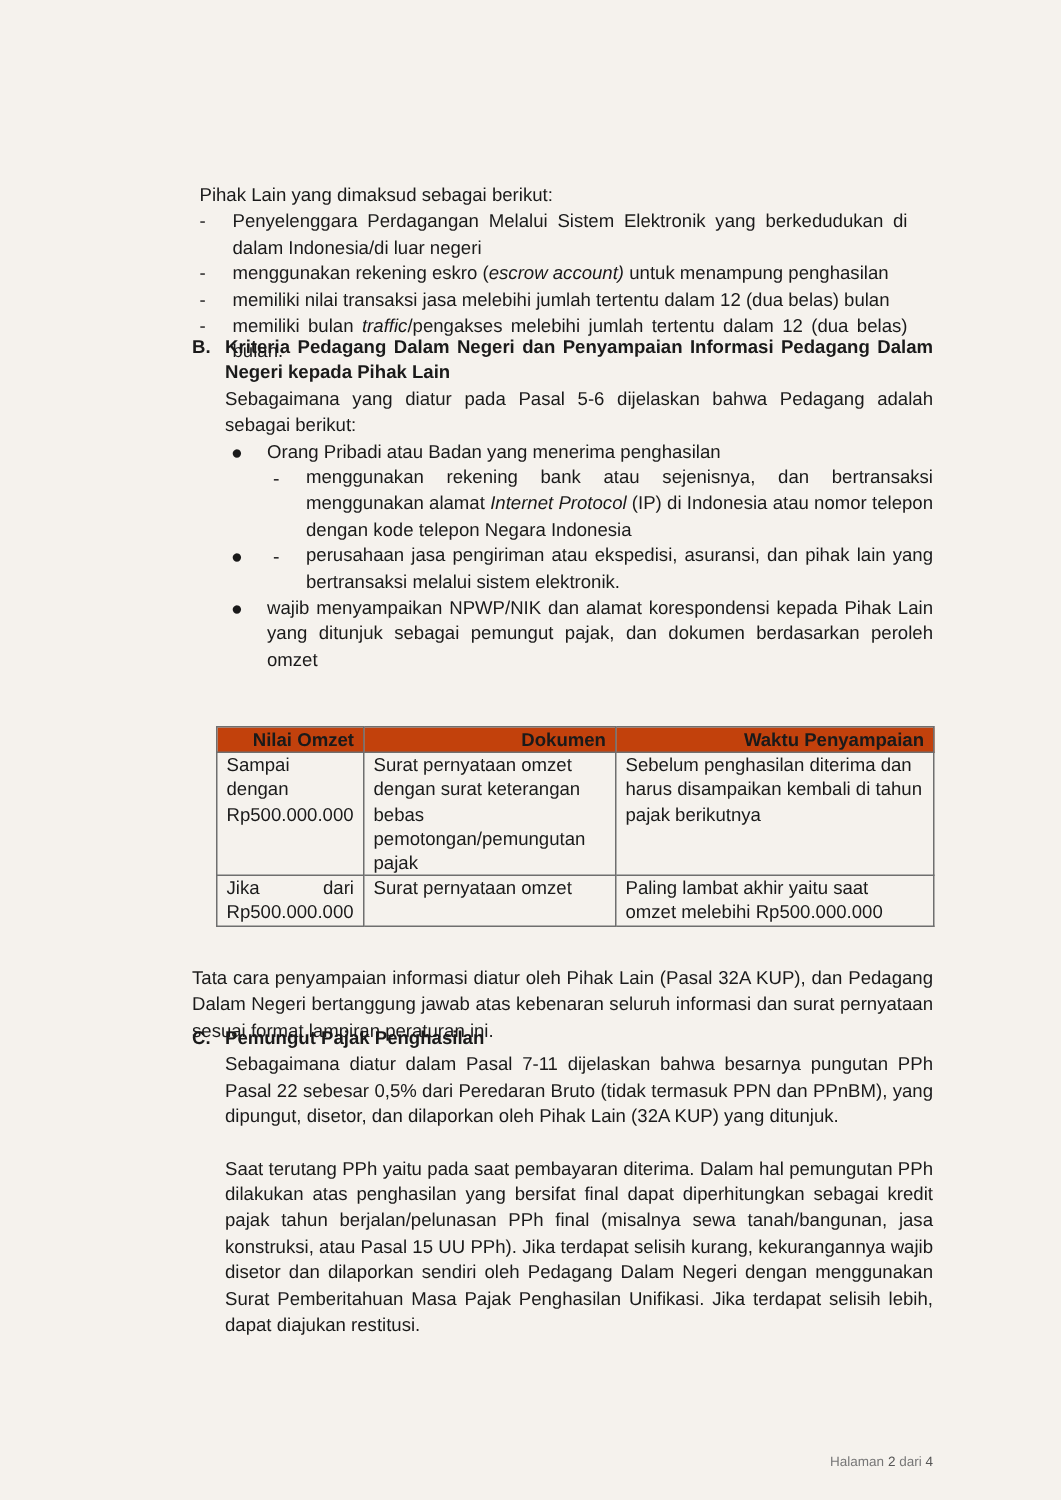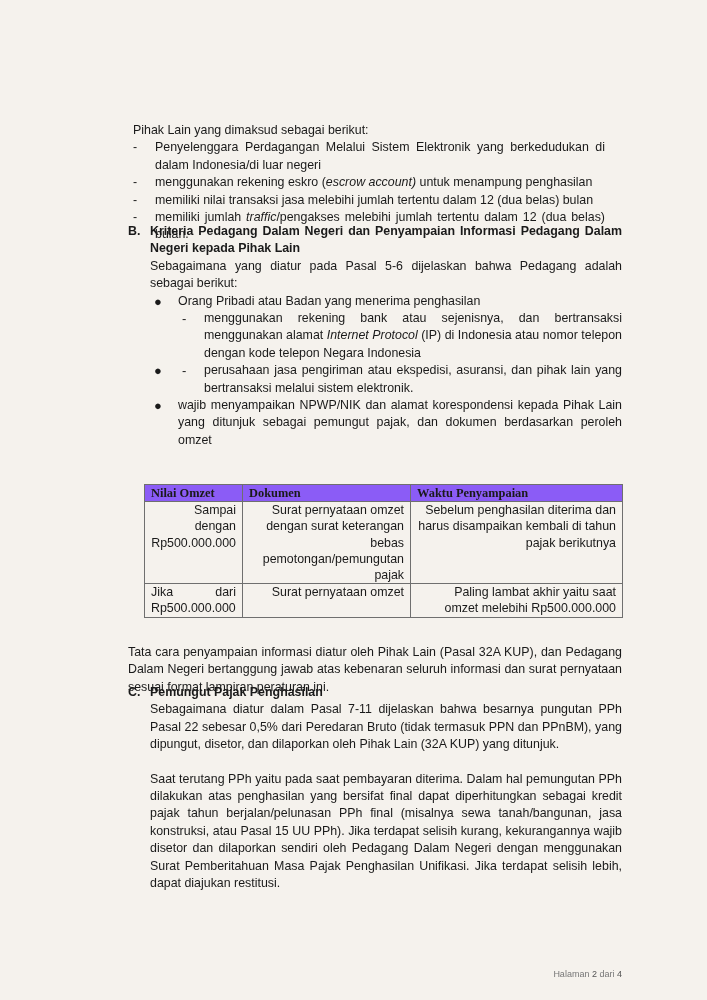--- a/index.html
+++ b/index.html
@@ -18,22 +18,22 @@
     p { margin: 0; }
     .just { text-align: justify; }
     b, strong { font-weight: normal; }
     .dash-item { position: relative; padding-left: 22px; }
     .dash-item .mark { position: absolute; left: 0; top: 0; }
     .bullet-item { position: relative; padding-left: 28px; }
     .bullet-item .mark { position: absolute; left: 4px; top: 0; font-size: 13px; }
     .sec-head { position: relative; padding-left: 22px; font-weight: bold; }
     .sec-head .letter { position: absolute; left: 0; top: 0; }
     table { border-collapse: collapse; width: 100%; table-layout: fixed; }
-    th, td { border: 1px solid #6f6f6f; padding: 0 6px; vertical-align: top; font-size: 12.4px; line-height: 16.2px; text-align: right; }
-    th { background: #8b5cf6; text-align: left; font-weight: bold; font-family: Liberation Serif, serif; }
+    th, td { border: 1px solid #6f6f6f; padding: 0 6px; vertical-align: top; font-size: 12.4px; line-height: 16.2px; text-align: left; }
+    th { background: #c2410c; text-align: right; font-weight: bold; }
     .footer { position: absolute; right: 85px; top: 966px; font-size: 9px; color: #777; text-align: right; }
     .footer b { color: #555; }
   </style>
 </head>
 <body>
 
 <div class="page">
 
   <div class="block" style="left:133px; top:86px; width:472px;margin-top:36px;">
     <p>Pihak Lain yang dimaksud sebagai berikut:</p>
@@ -44,21 +44,21 @@
     <div class="dash-item">
       <span class="mark">-</span>
       <p><span>menggunakan rekening eskro (</span><i>escrow account)</i><span> untuk menampung penghasilan</span></p>
     </div>
     <div class="dash-item">
       <span class="mark">-</span>
       <p>memiliki nilai transaksi jasa melebihi jumlah tertentu dalam 12 (dua belas) bulan</p>
     </div>
     <div class="dash-item">
       <span class="mark">-</span>
-      <p class="just"><span>memiliki jumlah </span><i>traffic</i><span>/pengakses melebihi jumlah tertentu dalam 12 (dua belas) bulan.</span></p>
+      <p class="just"><span>memiliki bulan </span><i>traffic</i><span>/pengakses melebihi jumlah tertentu dalam 12 (dua belas) bulan.</span></p>
     </div>
   </div>
 
   <div class="block" style="left:128px; top:223px; width:494px;">
     <div class="sec-head just">
       <span class="letter">B.</span>
       <span>Kriteria Pedagang Dalam Negeri dan Penyampaian Informasi Pedagang Dalam Negeri kepada Pihak Lain</span>
     </div>
     <div style="padding-left:22px;">
       <p class="just"><span>Sebagaimana yang diatur pada </span><b>Pasal 5-6</b><span> dijelaskan bahwa Pedagang adalah sebagai berikut:</span></p>

